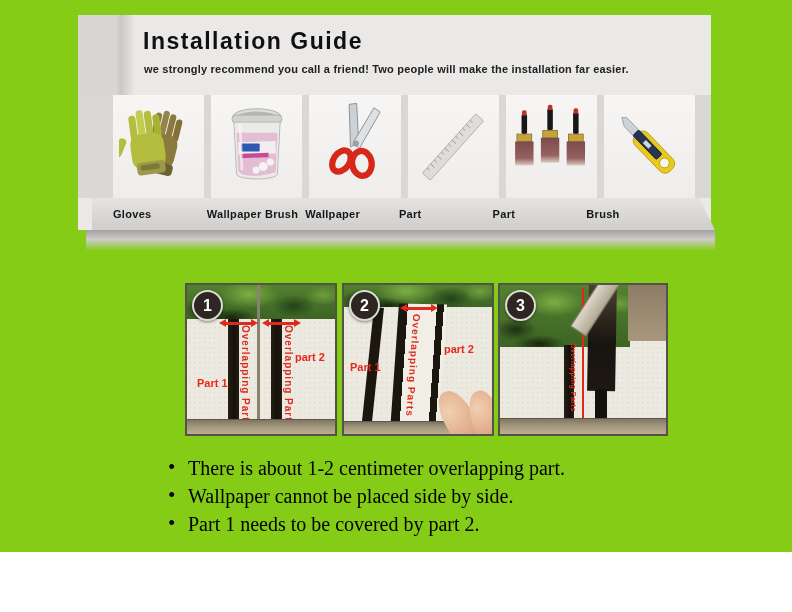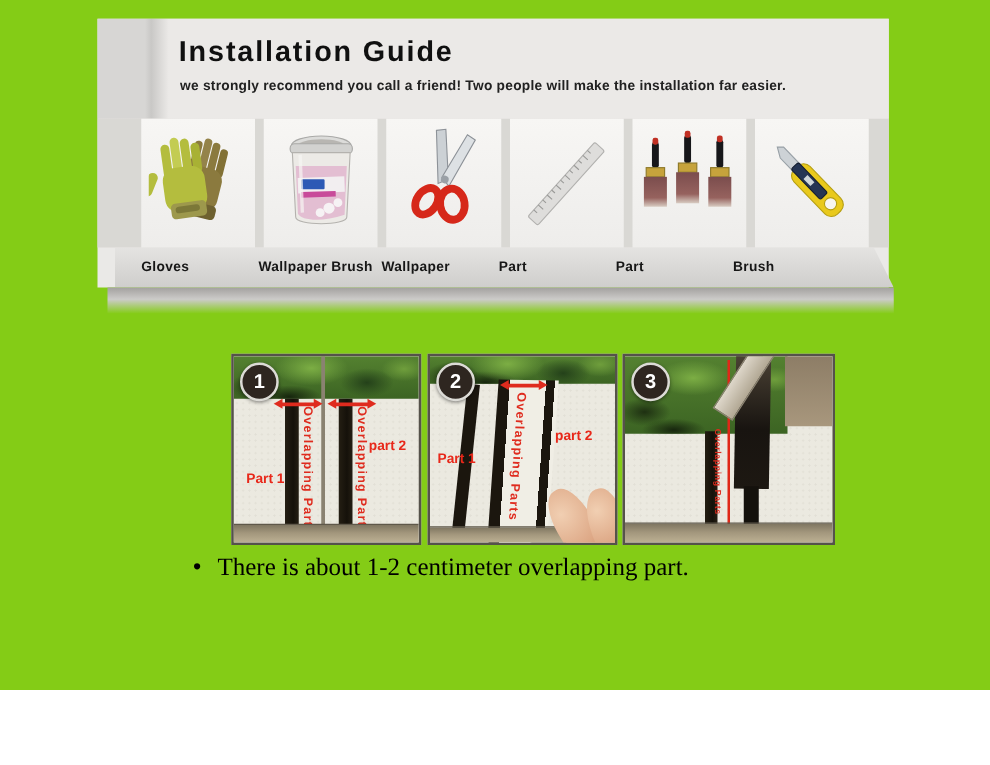--- a/index.html
+++ b/index.html
@@ -99,21 +99,21 @@
   .p3 .vtext{left:70px;top:58px;height:78px;font-size:7px;letter-spacing:0.5px;}
   .p3 .peel{position:absolute;left:88px;top:0;width:28px;height:106px;
       background:linear-gradient(180deg,#4a4134,#181410 55%,#1d1812);transform:rotate(1deg);}
   .p3 .peel-tail{position:absolute;left:95px;top:104px;width:12px;height:31px;background:#14110c;}
   .p3 .blade{position:absolute;left:106px;top:-14px;width:17px;height:64px;
       background:linear-gradient(90deg,#ded7ca,#b1a793);border:1px solid #8d8574;
       transform:rotate(33deg);transform-origin:top left;}
   .p3 .floor{height:15px;}
 
   
-  .notes{position:absolute;left:149px;top:438px;width:494px;margin:2px;padding:0;list-style:none;}
+  .notes{position:absolute;left:149px;top:438px;width:494px;margin:16px;padding:0;list-style:none;}
   .notes li{position:relative;padding-left:23px;font-family:"Liberation Serif",serif;
       font-size:20px;line-height:28px;color:#000;}
   .notes li::before{content:"\2022";position:absolute;left:3px;top:-1px;font-size:21px;}
 </style>
 </head>
 <body>
 
 <div class="page">
 
   <section class="panel">
@@ -275,15 +275,17 @@
     <div class="red-line"></div>
     <div class="peel"></div>
     <div class="peel-tail"></div>
     <div class="blade"></div>
     <div class="floor"></div>
     <div class="badge">3</div>
   </figure>
 
   <ul class="notes">
     <li><span>There is about 1-2 centimeter overlapping part.</span></li>
+    <li><span>Wallpaper cannot be placed side by side.</span></li>
+    <li><span>Part 1 needs to be covered by part 2.</span></li>
   </ul>
 
 </div>
 
 </body></html>

